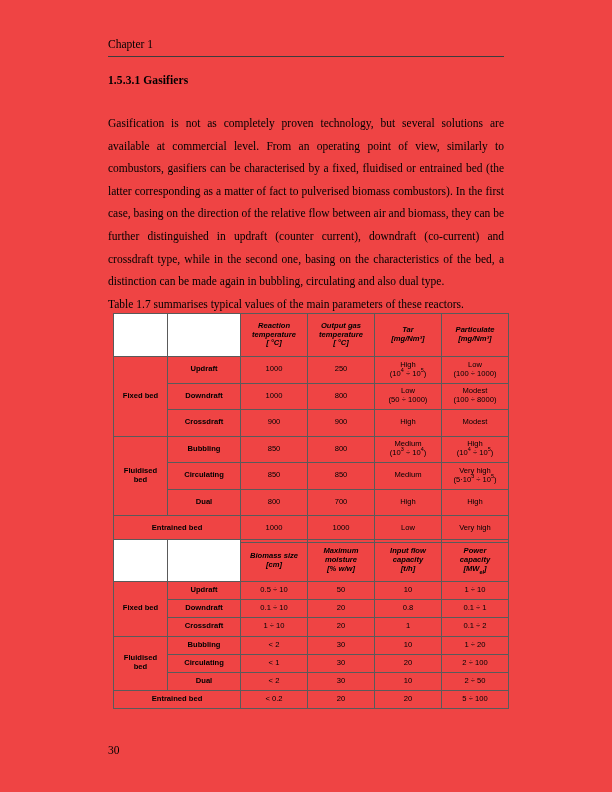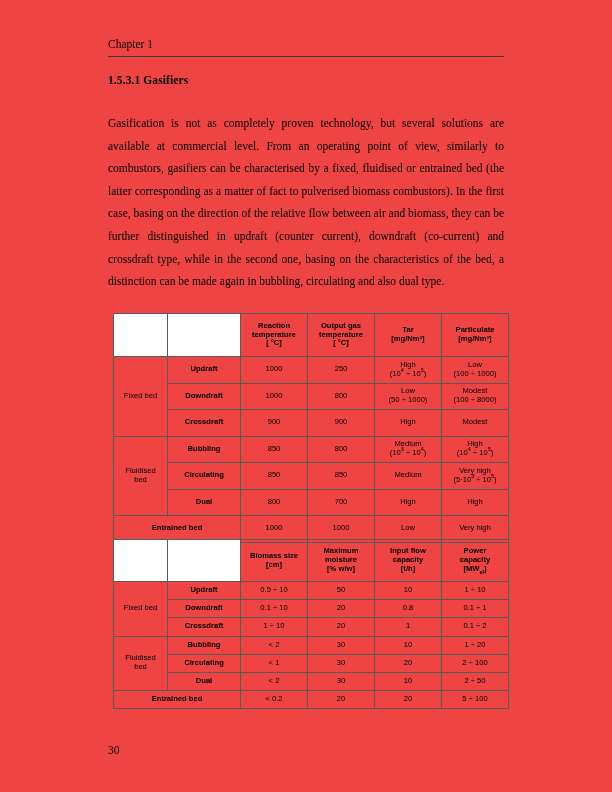--- a/index.html
+++ b/index.html
@@ -93,28 +93,29 @@
     border-left: none;
     border-bottom-color: #5a5a5a;
     background: #fff;
   }
   td.corner.noright {
     border-right: none;
   }
   td.hdr {
     font-weight: bold;
     padding: 4px 2px;
+    font-style: italic;
   }
   td.rowlabel {
     font-weight: bold;
     text-align: left;
     padding-left: 7px;
   }
   td.grouplabel {
-    font-weight: normal;
+    font-weight: bold;
     text-align: center;
   }
   td.fullspan {
     font-weight: bold;
     text-align: center;
   }
   .t1 td { height: 25.5px; }
   .t1 td.hdrcell { height: 42px; }
   .t2 td { height: 17.2px; }
   .t2 td.hdrcell { height: 41px; }
@@ -156,20 +157,21 @@
 
   <div class="run-head">
     <span>Chapter 1</span>
   </div>
   <div class="run-head-rule"></div>
 
   <div class="sec-title">1.5.3.1 Gasifiers</div>
 
   <div class="body-block">
     <p>Gasification is not as completely proven technology, but several solutions are available at commercial level. From an operating point of view, similarly to combustors, gasifiers can be characterised by a fixed, fluidised or entrained bed (the latter corresponding as a matter of fact to pulverised biomass combustors). In the first case, basing on the direction of the relative flow between air and biomass, they can be further distinguished in updraft (counter current), downdraft (co-current) and crossdraft type, while in the second one, basing on the characteristics of the bed, a distinction can be made again in bubbling, circulating and also dual type.</p>
+    <p class="nojust">Table 1.7 summarises typical values of the main parameters of these reactors.</p>
   </div>
 
   <div class="tbl-wrap1">
     <table class="grid t1">
       <tbody>
         <tr>
           <td class="corner noright hdrcell c-g1"></td>
           <td class="corner hdrcell c-n1"></td>
           <td class="hdr hdrcell c-d1">
             <span class="twoline">Reaction</span>

